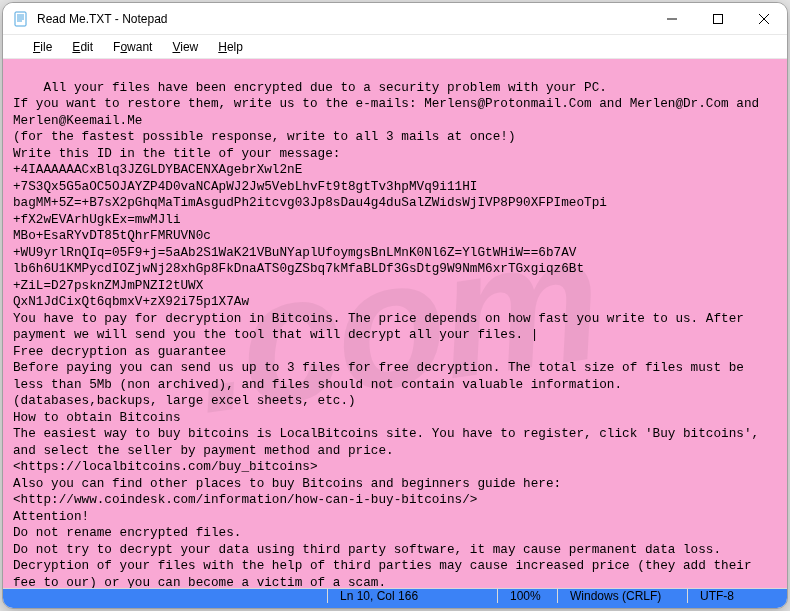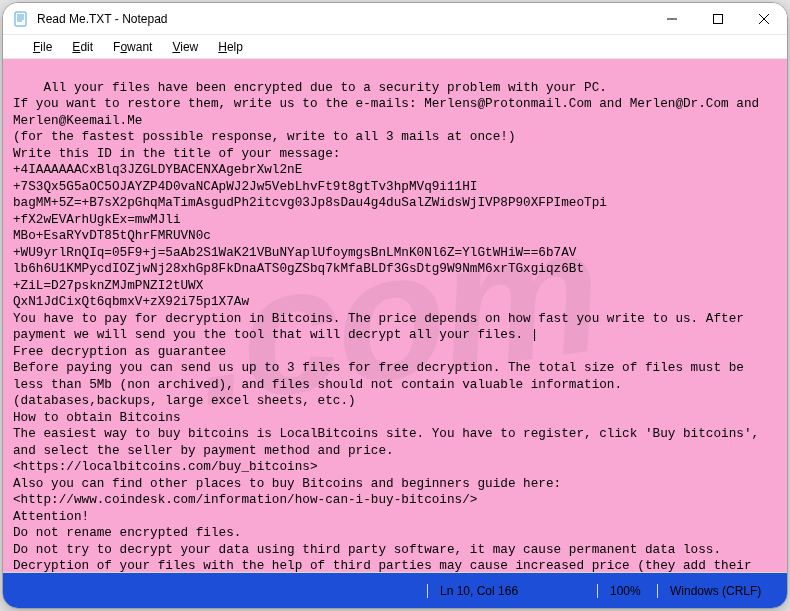--- a/index.html
+++ b/index.html
@@ -9,21 +9,21 @@
       font-family: "Segoe UI", Arial, sans-serif;
       background: #e8e8e8;
       overflow: hidden;
     }
     .window {
       width: 786px;
       height: 607px;
       margin: 2px;
       background: #ffffff;
       border: 1px solid #a0a0a0;
-      border-radius: 16px;
+      border-radius: 11px;
       box-shadow: 0 4px 18px rgba(0,0,0,0.28);
       display: flex;
       flex-direction: column;
       overflow: hidden;
     }
     .titlebar {
       height: 32px;
       display: flex;
       align-items: center;
       background: #ffffff;
@@ -73,24 +73,24 @@
       font-size: 12.7px;
       line-height: 16.5px;
       color: #000;
       white-space: pre-wrap;
       word-break: break-word;
       overflow: hidden;
       position: relative;
       background: #f9a8d4;
     }
     .statusbar {
-      height: 36px;
+      height: 20px;
       display: flex;
-      align-items: center;
-      background: #1d4ed8;
+      align-items: flex-start;
+      background: #3b82f6;
       border-top: 1px solid #d9d9d9;
       font-size: 12px;
       color: #000;
     }
     .sb-cell {
       border-left: 1px solid #d9d9d9;
       display: flex;
       align-items: center;
       padding: 0 12px;
     }
@@ -182,15 +182,16 @@
 Do not try to decrypt your data using third party software, it may cause permanent data loss.
 Decryption of your files with the help of third parties may cause increased price (they add their fee to our) or you can become a victim of a scam.</span>
     <div class="watermark">.com</div>
   </div>
 
   <div class="statusbar">
     <div class="sb-cell sb-flex"></div>
     <div class="sb-cell" style="width:170px">Ln 10, Col 166</div>
     <div class="sb-cell" style="width:60px">100%</div>
     <div class="sb-cell" style="width:130px">Windows (CRLF)</div>
+    <div class="sb-cell" style="width:100px">UTF-8</div>
   </div>
 
 </div>
 
 </body></html>

